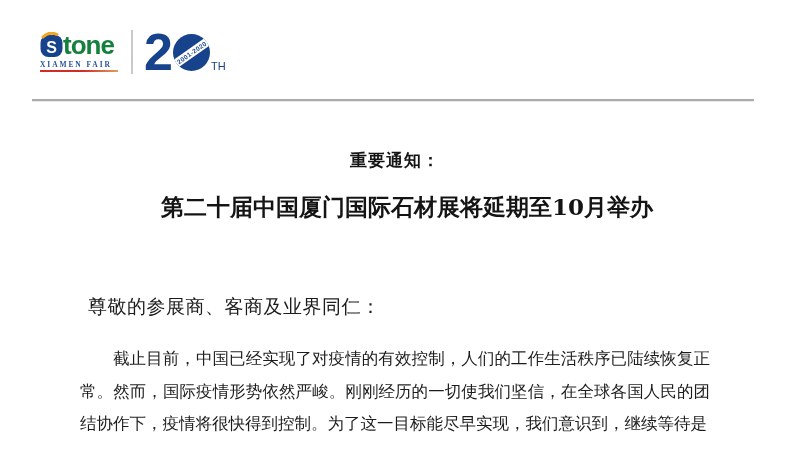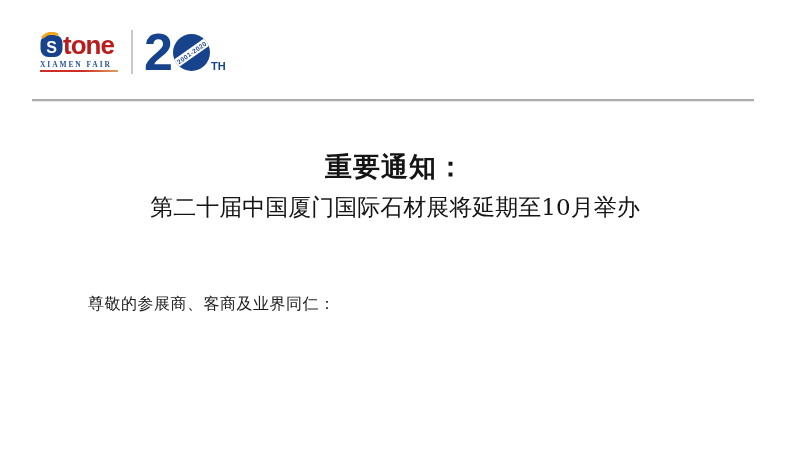--- a/index.html
+++ b/index.html
@@ -12,21 +12,21 @@
   
   .header {
     position:absolute; left:40px; top:24px; height:56px;
     display:flex; align-items:center;
   }
   .logo { width:80px; display:flex; flex-direction:column; }
   .logo-top { display:flex; align-items:flex-end; }
   .s-icon { display:inline-block; width:23px; height:26px; }
   .tone {
     font-family:"Liberation Sans", sans-serif; font-weight:800;
-    font-size:26px; line-height:26px; color:#b91c1c; letter-spacing:-1px;
+    font-size:26px; line-height:26px; color:#15803d; letter-spacing:-1px;
   }
   .logo-sub {
     margin-top:2px; font-family:Liberation Serif, serif;
     font-weight:700; font-size:7.5px; color:#27549b; letter-spacing:1.9px;
     white-space:nowrap;
   }
   .logo-redline {
     margin-top:1px; height:2.5px; width:78px;
     background:linear-gradient(to right, #cf2e26 55%, #dd9f5e 100%);
   }
@@ -44,48 +44,48 @@
   .band {
     position:absolute; left:-25%; top:14px; width:150%; height:9px;
     background:#ffffff; transform:rotate(-35deg);
     display:flex; align-items:center; justify-content:center;
   }
   .years {
     font-family:"Liberation Sans", sans-serif; font-weight:700;
     font-size:6.5px; color:#17438c; letter-spacing:0.4px; white-space:nowrap;
   }
   .th {
-    font-family:"Liberation Sans", sans-serif; font-weight:700;
+    font-family:"Liberation Sans", sans-serif; font-weight:400;
     font-size:11px; color:#17438c; align-self:flex-end; margin-left:1px;
     padding-bottom:2px;
   }
   .header-title {
     margin-left:12px; font-family:"Liberation Sans", sans-serif;
     font-weight:700; font-size:35px; color:#1e4c94; white-space:nowrap;
     letter-spacing:0.2px;
   }
 
   .hr {
     position:absolute; left:32px; top:99px; width:722px; height:2px;
     background:#ababab; box-shadow:0 1px 0 rgba(0,0,0,0.08);
   }
 
   
   .content { position:absolute; left:80px; top:0; width:630px; height:450px; }
   .notice-title {
     position:absolute; top:149px; left:0; width:100%; text-align:center;
-    font-size:27px; font-weight:700; color:#141414; letter-spacing:1px;
+    font-size:17px; font-weight:700; color:#141414; letter-spacing:1px;
   }
   .notice-subtitle {
-    position:absolute; top:192px; left:0; width:100%; text-align:center;
-    font-size:23px; font-weight:400; color:#141414;
+    position:absolute; top:192px; left:12px; width:100%; text-align:center;
+    font-size:23px; font-weight:700; color:#141414;
   }
   .salutation {
     position:absolute; top:294px; left:8px;
-    font-size:16px; color:#1c1c1c; letter-spacing:0.5px;font-family:Liberation Serif, serif;
+    font-size:19px; color:#1c1c1c; letter-spacing:0.5px;font-family:Liberation Serif, serif;
   }
   .paragraph {
     position:absolute; top:343px; left:0; width:630px;
     font-size:16.5px; line-height:32.5px; color:#1c1c1c;
     text-align:justify; text-indent:33px;
   }
 </style>
 </head>
 <body>
 
@@ -120,15 +120,16 @@
     </div>
 
   </header>
 
   <div class="hr"></div>
 
   <main class="content">
     <h2 class="notice-title">重要通知：</h2>
     <h3 class="notice-subtitle">第二十届中国厦门国际石材展将延期至10月举办</h3>
     <p class="salutation">尊敬的参展商、客商及业界同仁：</p>
+    <p class="paragraph">截止目前，中国已经实现了对疫情的有效控制，人们的工作生活秩序已陆续恢复正常。然而，国际疫情形势依然严峻。刚刚经历的一切使我们坚信，在全球各国人民的团结协作下，疫情将很快得到控制。为了这一目标能尽早实现，我们意识到，继续等待是</p>
   </main>
 
 </div>
 
 </body></html>

